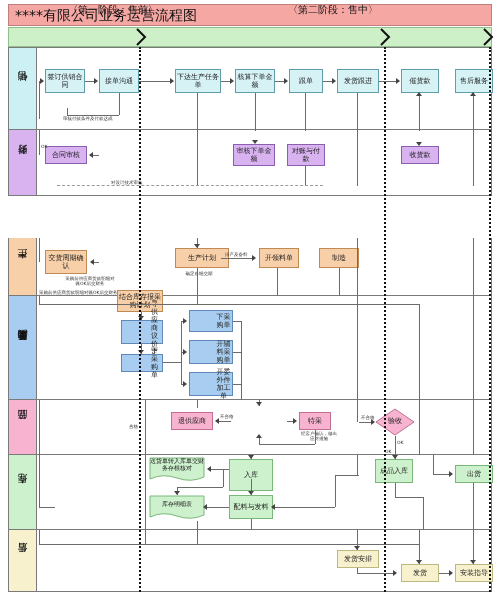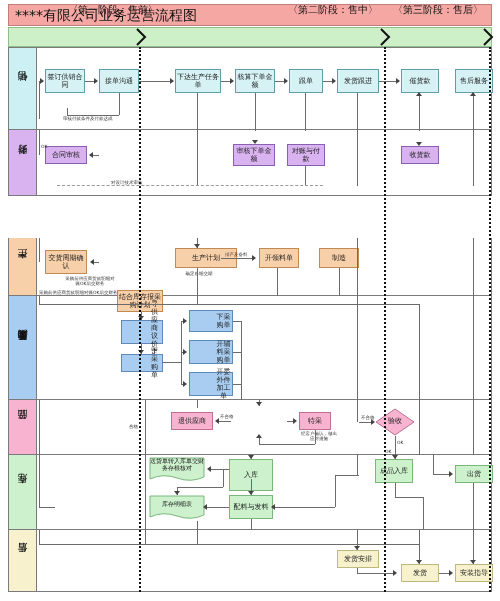--- a/index.html
+++ b/index.html
@@ -82,21 +82,20 @@
 
 <div id="page">
 
   <div id="title-bar">
     <div id="title-text">****有限公司业务运营流程图</div>
   </div>
 
   <div id="phase-band"></div>
   <div class="phase-label" style="left:68px;">〈第一阶段：售前〉</div>
   <div class="phase-label" style="left:288px;">〈第二阶段：售中〉</div>
-  <div class="phase-label" style="left:393px;">〈第三阶段：售后〉</div>
 
   <svg class="phase-chev" style="left:134px;" viewBox="0 0 14 20">
     <polyline points="3,2 11,10 3,18" fill="none" stroke="#111" stroke-width="2"></polyline>
     </svg>
   <svg class="phase-chev" style="left:378px;" viewBox="0 0 14 20">
     <polyline points="3,2 11,10 3,18" fill="none" stroke="#111" stroke-width="2"></polyline>
     </svg>
   <svg class="phase-chev" style="left:481px;" viewBox="0 0 14 20">
     <polyline points="3,2 11,10 3,18" fill="none" stroke="#111" stroke-width="2"></polyline>
     </svg>
@@ -174,21 +173,21 @@
     </div>
   </div>
 
 
   <div class="lane" style="top:238px;height:58px;">
     <div class="lane-head" style="background:#f7cfa8;">
       <span>生产</span>
     </div>
     <div class="lane-body">
       <div class="node n-prod" style="left:8px;top:12px;width:42px;height:24px;">交货周期确认</div>
-      <div class="node n-prod" style="left:138px;top:10px;width:62px;height:20px;">生产计划</div>
+      <div class="node n-prod" style="left:138px;top:10px;width:54px;height:20px;">生产计划</div>
       <div class="node n-prod" style="left:222px;top:10px;width:40px;height:20px;">开领料单</div>
       <div class="node n-prod" style="left:282px;top:10px;width:40px;height:20px;">制造</div>
 
       <div class="arrow al" style="left:53px;top:21px;"></div>
       <div class="conn h" style="left:57px;top:24px;width:5px;"></div>
       <div class="conn v" style="left:160px;top:0px;height:10px;"></div>
       <div class="arrow ad" style="left:157px;top:6px;"></div>
       <div class="conn h" style="left:184px;top:20px;width:33px;"></div>
       <div class="arrow ar" style="left:215px;top:17px;"></div>
       <div class="note" style="left:188px;top:14px;">排产及备料</div>

